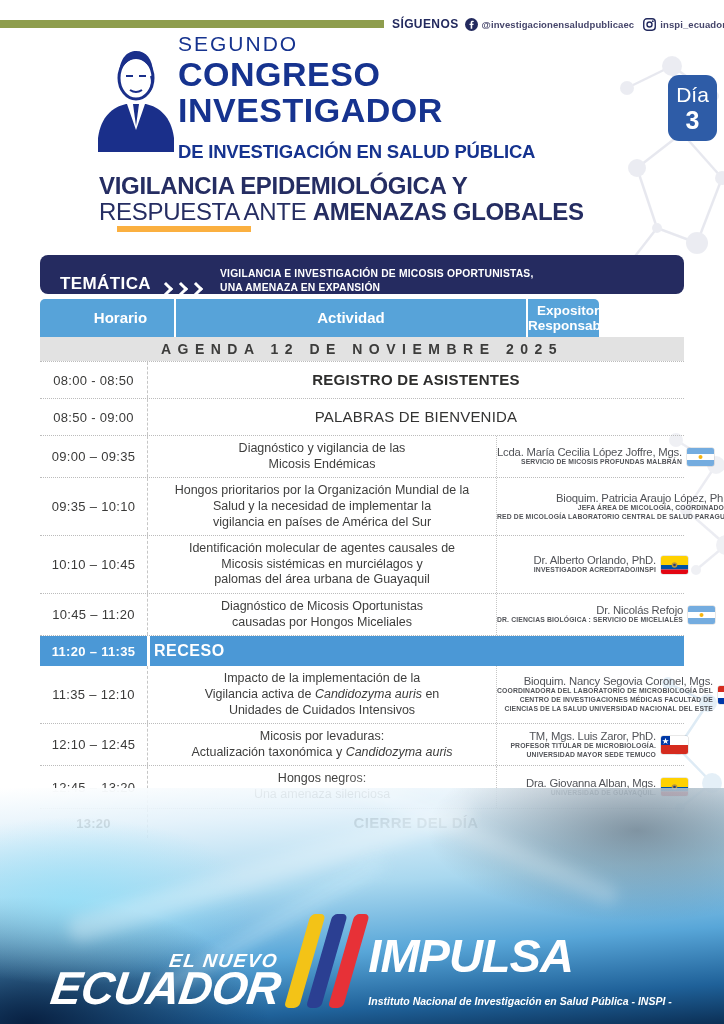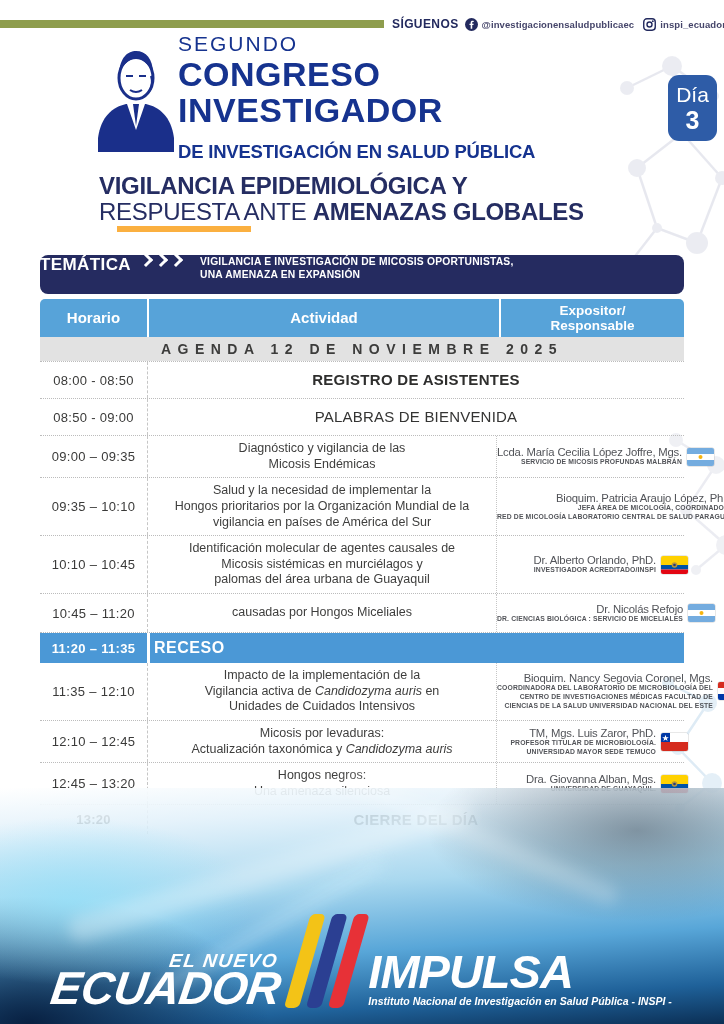--- a/index.html
+++ b/index.html
@@ -30,30 +30,30 @@
   .main-title .t2 .bold{font-weight:800;}
   .title-underline{position:absolute;left:117px;top:226px;width:134px;height:6px;background:#fbb040;}
   .day-badge{position:absolute;left:668px;top:75px;width:49px;height:66px;background:#2e5ca7;
              border-radius:11px;color:#fff;display:flex;flex-direction:column;align-items:center;
              justify-content:center;line-height:1;}
   .day-badge .d1{font-size:21px;font-weight:500;}
   .day-badge .d2{font-size:25px;font-weight:800;margin-top:3px;}
 
   
   .tematica{position:absolute;left:40px;top:255px;width:644px;height:39px;background:#252b60;
-            border-radius:8px;color:#fff;display:flex;align-items:flex-start;box-sizing:border-box;}
+            border-radius:8px;color:#fff;display:flex;align-items:flex-end;padding-left:20px;box-sizing:border-box;}
   .tem-label{font-size:17px;font-weight:800;letter-spacing:.4px;}
   .chevrons{display:flex;align-items:center;margin:0 14px 0 10px;}
   .chev{width:7px;height:7px;border-top:3px solid #fff;border-right:3px solid #fff;
         transform:rotate(45deg);margin-right:5px;}
   .tem-desc{font-size:10.3px;font-weight:700;line-height:1.3;letter-spacing:.2px;}
 
   
-  .thead{position:absolute;left:40px;top:299px;width:644px;height:38px;background:#57a3d9;
-         border-radius:5px 5px 0 0;display:flex;color:#fff;font-weight:800;}
+  .thead{position:absolute;left:40px;top:299px;width:532px;height:38px;background:#57a3d9;
+         border-radius:5px 5px 0 0;display:flex;color:#fff;font-weight:800;padding-left:27px;}
   .th{display:flex;flex-direction:column;align-items:center;justify-content:center;
       font-size:15px;line-height:1.12;}
   .th-horario{flex:0 0 107px;}
   .th-actividad{flex:0 0 350px;border-left:2px solid #fff;border-right:2px solid #fff;}
   .th-expositor{flex:1;font-size:13.5px;}
   .agenda-banner{position:absolute;left:40px;top:337px;width:644px;height:24px;background:#e2e2e2;
                  display:flex;align-items:center;justify-content:center;font-size:14px;font-weight:700;
                  letter-spacing:6.5px;color:#3c3c3b;}
   .rows{position:absolute;left:40px;top:361px;width:644px;border-top:1.5px dotted #bcbcbc;}
   .trow{display:flex;align-items:stretch;border-bottom:1.5px dotted #bcbcbc;}
@@ -108,21 +108,21 @@
   .brand-left{text-align:right;transform:skewX(-8deg);line-height:.85;}
   .el-nuevo{font-size:19px;font-weight:800;font-style:italic;letter-spacing:1.5px;margin-right:6px;}
   .ecuador-word{font-size:46px;font-weight:800;font-style:italic;letter-spacing:-.5px;}
   .stripes{display:flex;align-items:flex-end;margin:0 12px 0 16px;height:94px;}
   .stripe{width:15px;height:94px;border-radius:5px;transform:skewX(-16deg);margin-right:7px;}
   .stripe.y{background:#f3c317;}
   .stripe.b{background:#2b3f92;}
   .stripe.r{background:#e73137;margin-right:0;}
   .brand-right{line-height:1;}
   .impulsa{font-size:47px;font-weight:800;font-style:italic;letter-spacing:-1px;line-height:.8;}
-  .inst{font-size:10.5px;font-weight:700;font-style:italic;line-height:1.35;margin-top:3px;}
+  .inst{font-size:10.5px;font-weight:700;font-style:italic;line-height:1.35;margin-top:19px;}
 </style>
 </head>
 <body>
 
 <div class="page">
 
   <svg class="mol mol-1" viewBox="0 0 130 260">
     <g stroke="#d5d7e3" stroke-width="2.5" fill="none">
       <path d="M25 40 L70 18 M70 18 L112 48 M70 18 L80 85 M80 85 L35 120 M80 85 L120 130 M35 120 L55 180 M120 130 L95 195 M55 180 L95 195 M55 180 L20 225"></path>
     </g>
@@ -262,22 +262,22 @@
               <rect width="27" height="18" fill="#74acdf"></rect>
               <rect y="6" width="27" height="6" fill="#fff"></rect>
               <circle cx="13.5" cy="9" r="2" fill="#f6b40e"></circle>
             </svg>
           </span>
         </div>
       </div>
       <div class="trow session">
         <div class="c-time">09:35 – 10:10</div>
         <div class="c-act">
+          <div class="act-line"><span>Hongos prioritarios por la Organización Mundial de la</span></div>
           <div class="act-line"><span>Salud y la necesidad de implementar la</span></div>
-          <div class="act-line"><span>Hongos prioritarios por la Organización Mundial de la</span></div>
           <div class="act-line"><span>vigilancia en países de América del Sur</span></div>
         </div>
         <div class="c-exp">
           <div class="exp-text">
             <div class="exp-name">Bioquim. Patricia Araujo López, PhD.</div>
             <div class="exp-sub">JEFA ÁREA DE MICOLOGÍA, COORDINADORA</div>
             <div class="exp-sub">RED DE MICOLOGÍA LABORATORIO CENTRAL DE SALUD PARAGUAY</div>
           </div>
         </div>
       </div>
@@ -300,20 +300,21 @@
               <rect y="13.5" width="27" height="4.5" fill="#e30613"></rect>
               <circle cx="13.5" cy="9" r="2.8" fill="#b9973a"></circle>
               <circle cx="13.5" cy="9" r="1.3" fill="#273e7a"></circle>
             </svg>
           </span>
         </div>
       </div>
       <div class="trow session">
         <div class="c-time">10:45 – 11:20</div>
         <div class="c-act">
+          <div class="act-line"><span>Diagnóstico de Micosis Oportunistas</span></div>
           <div class="act-line"><span>causadas por Hongos Miceliales</span></div>
         </div>
         <div class="c-exp">
           <div class="exp-text">
             <div class="exp-name">Dr. Nicolás Refojo</div>
             <div class="exp-sub">DR. CIENCIAS BIOLÓGICA : SERVICIO DE MICELIALES</div>
           </div>
           <span class="flag">
             <svg viewBox="0 0 27 18">
               <rect width="27" height="18" fill="#74acdf"></rect>

